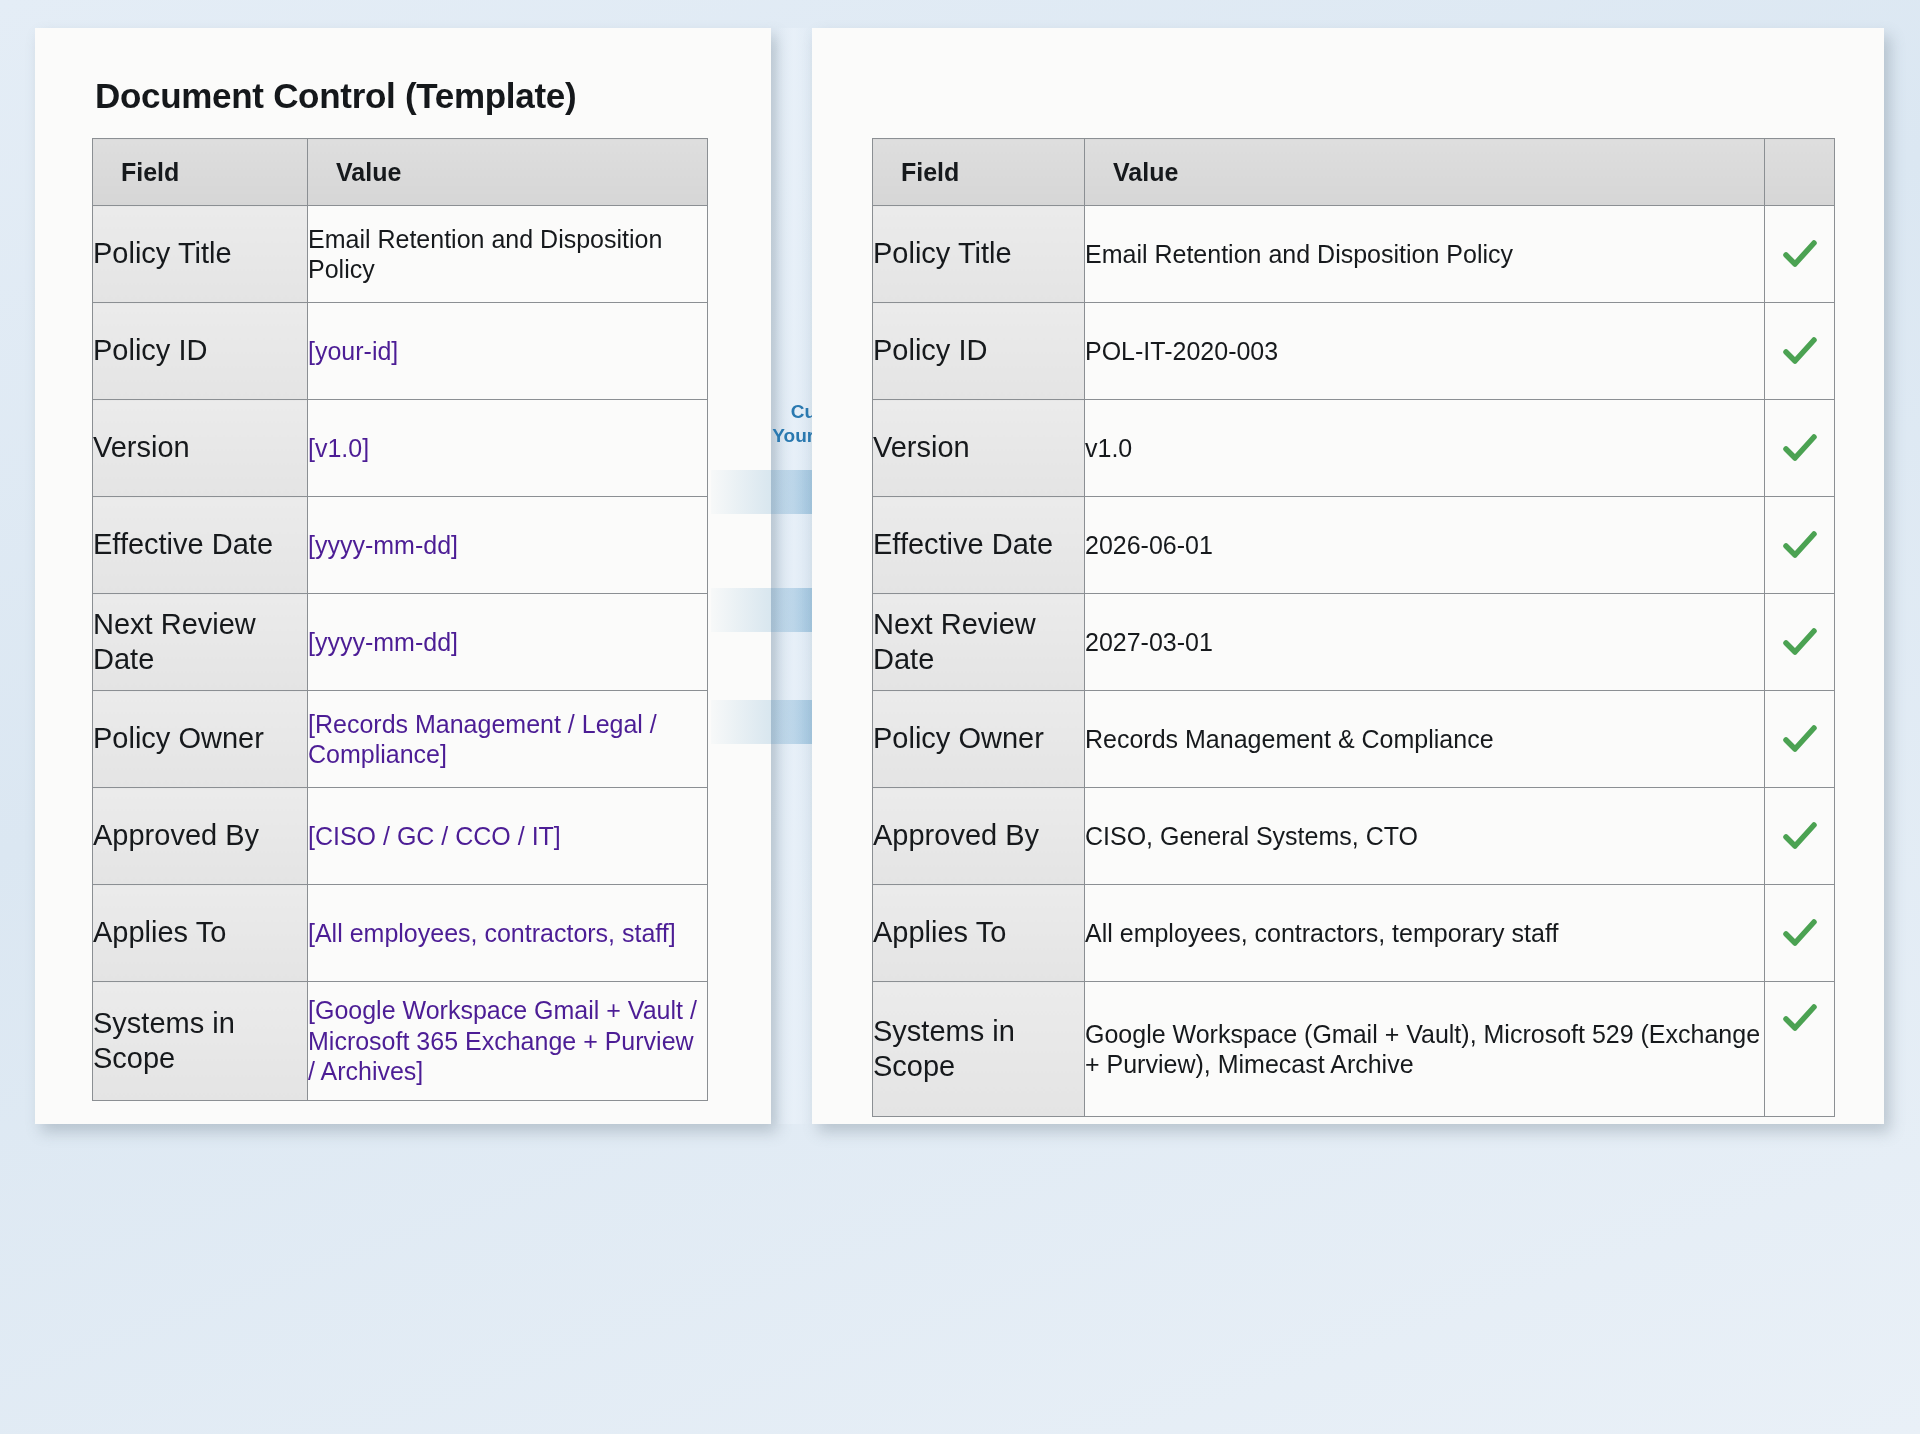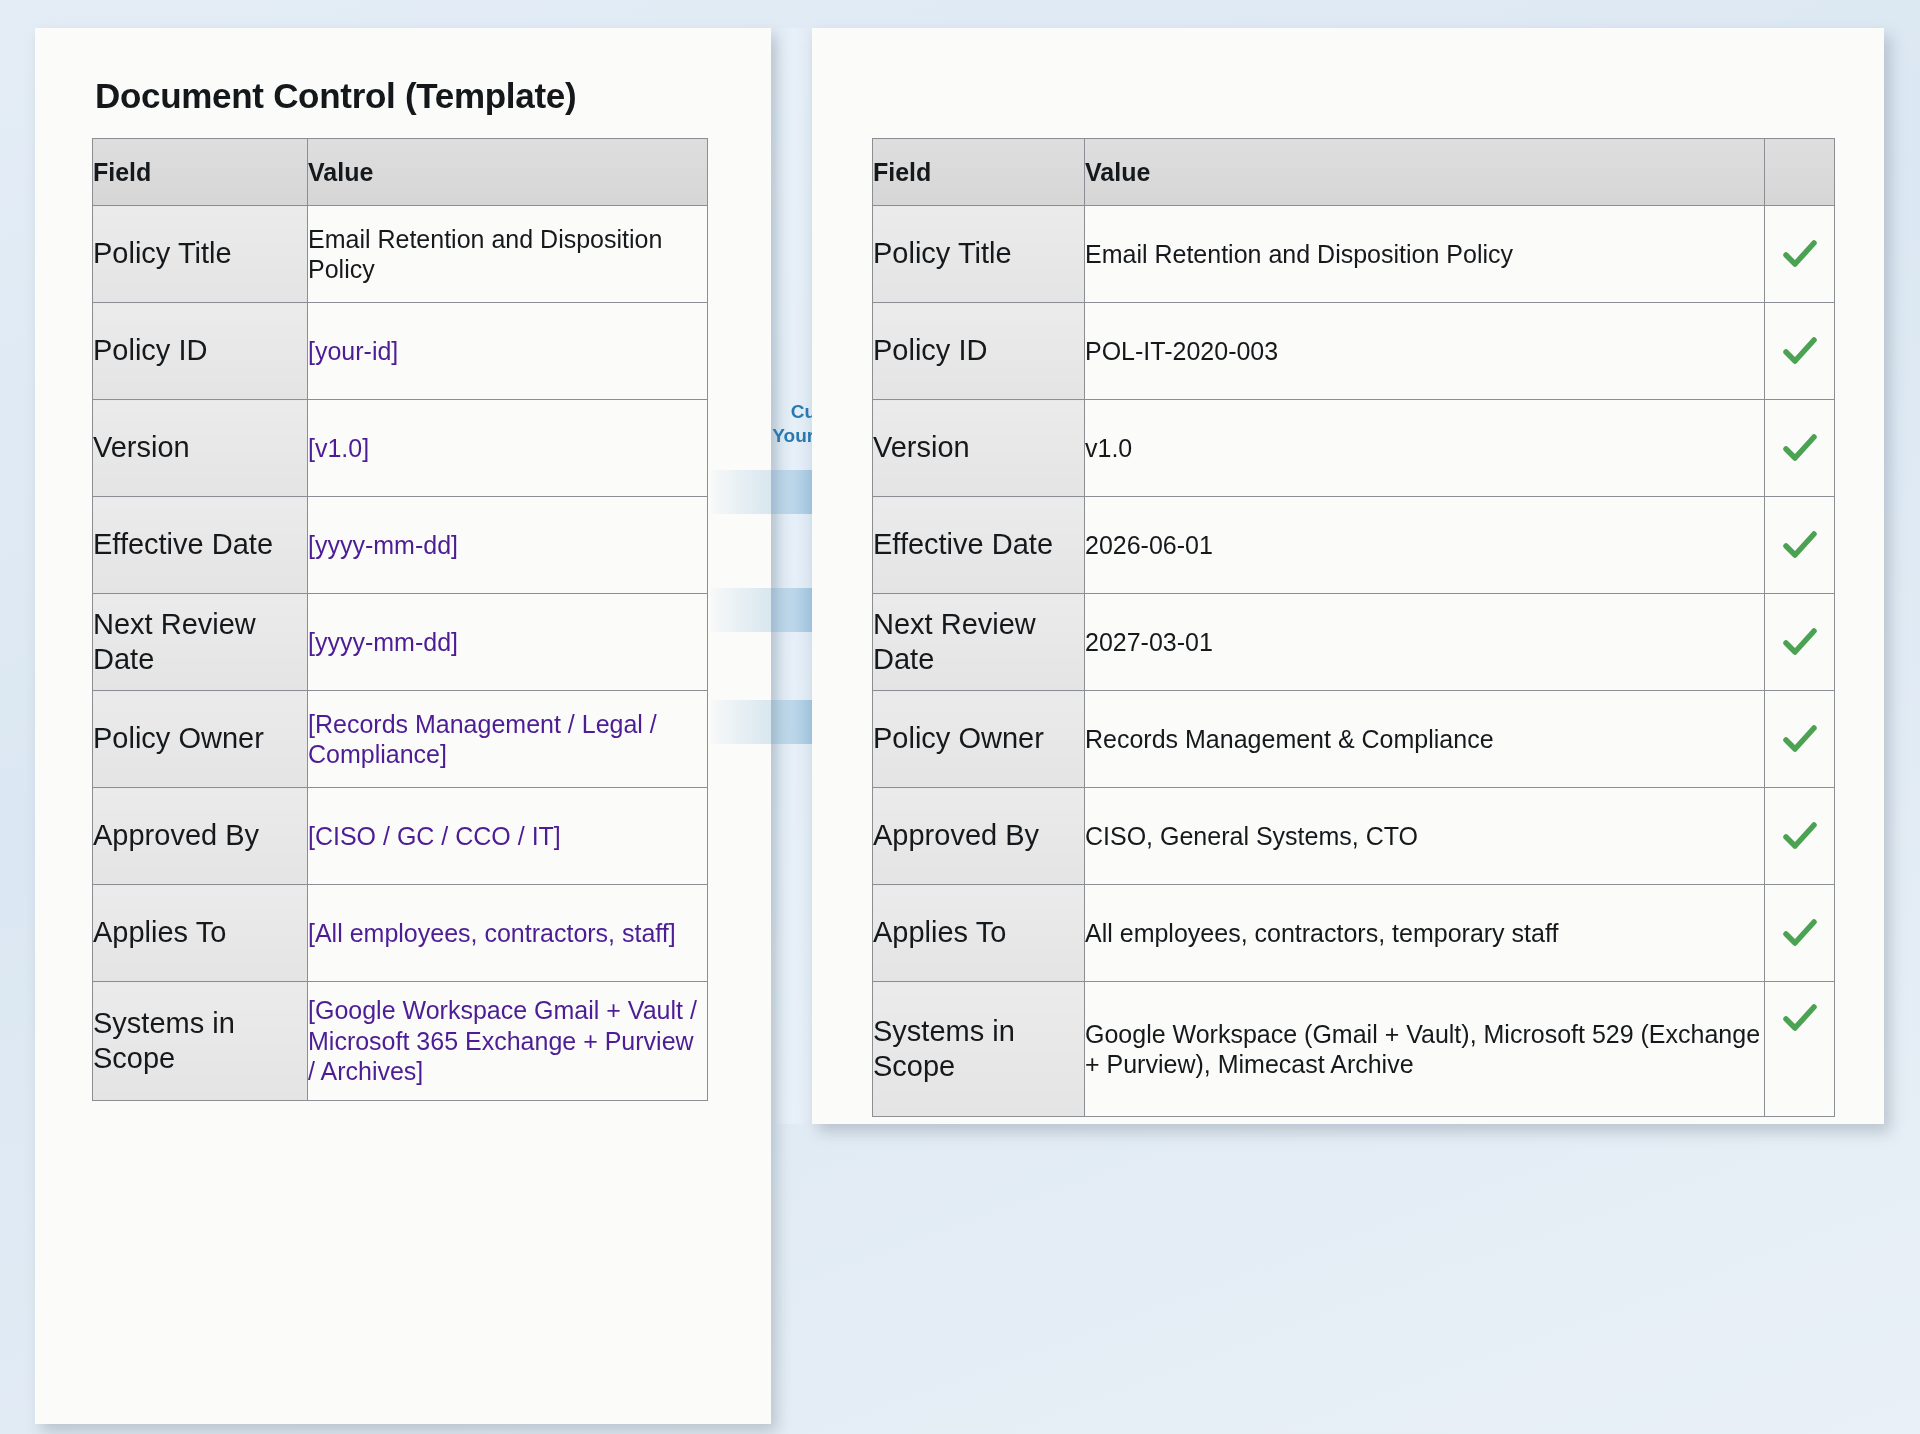--- a/index.html
+++ b/index.html
@@ -27,21 +27,21 @@
   .card {
     position: absolute;
     background: #fbfbfa;
     box-shadow: 6px 8px 14px rgba(90, 105, 120, 0.30);
     box-sizing: border-box;
   }
   .card-left {
     left: 35px;
     top: 28px;
     width: 736px;
-    height: 1396px;
+    height: 1096px;
   }
   .card-right {
     left: 812px;
     top: 28px;
     width: 1072px;
     height: 1096px;
   }
 
   .card-title {
     position: absolute;
@@ -78,21 +78,21 @@
     vertical-align: middle;
   }
 
   table.dc thead th {
     background: linear-gradient(180deg, #dedede 0%, #d6d6d6 100%);
     font-size: 25px;
     font-weight: bold;
     color: #16191c;
     height: 66px;
     text-align: left;
-    padding: 0 0;
+    padding: 0 28px;
   }
 
   td.fieldcell {
     background: linear-gradient(180deg, #ebebeb 0%, #e4e4e4 100%);
     font-size: 29px;
     color: #16191c;
     padding: 10px 14px;
     line-height: 1.22;
   }
   td.valuecell {

